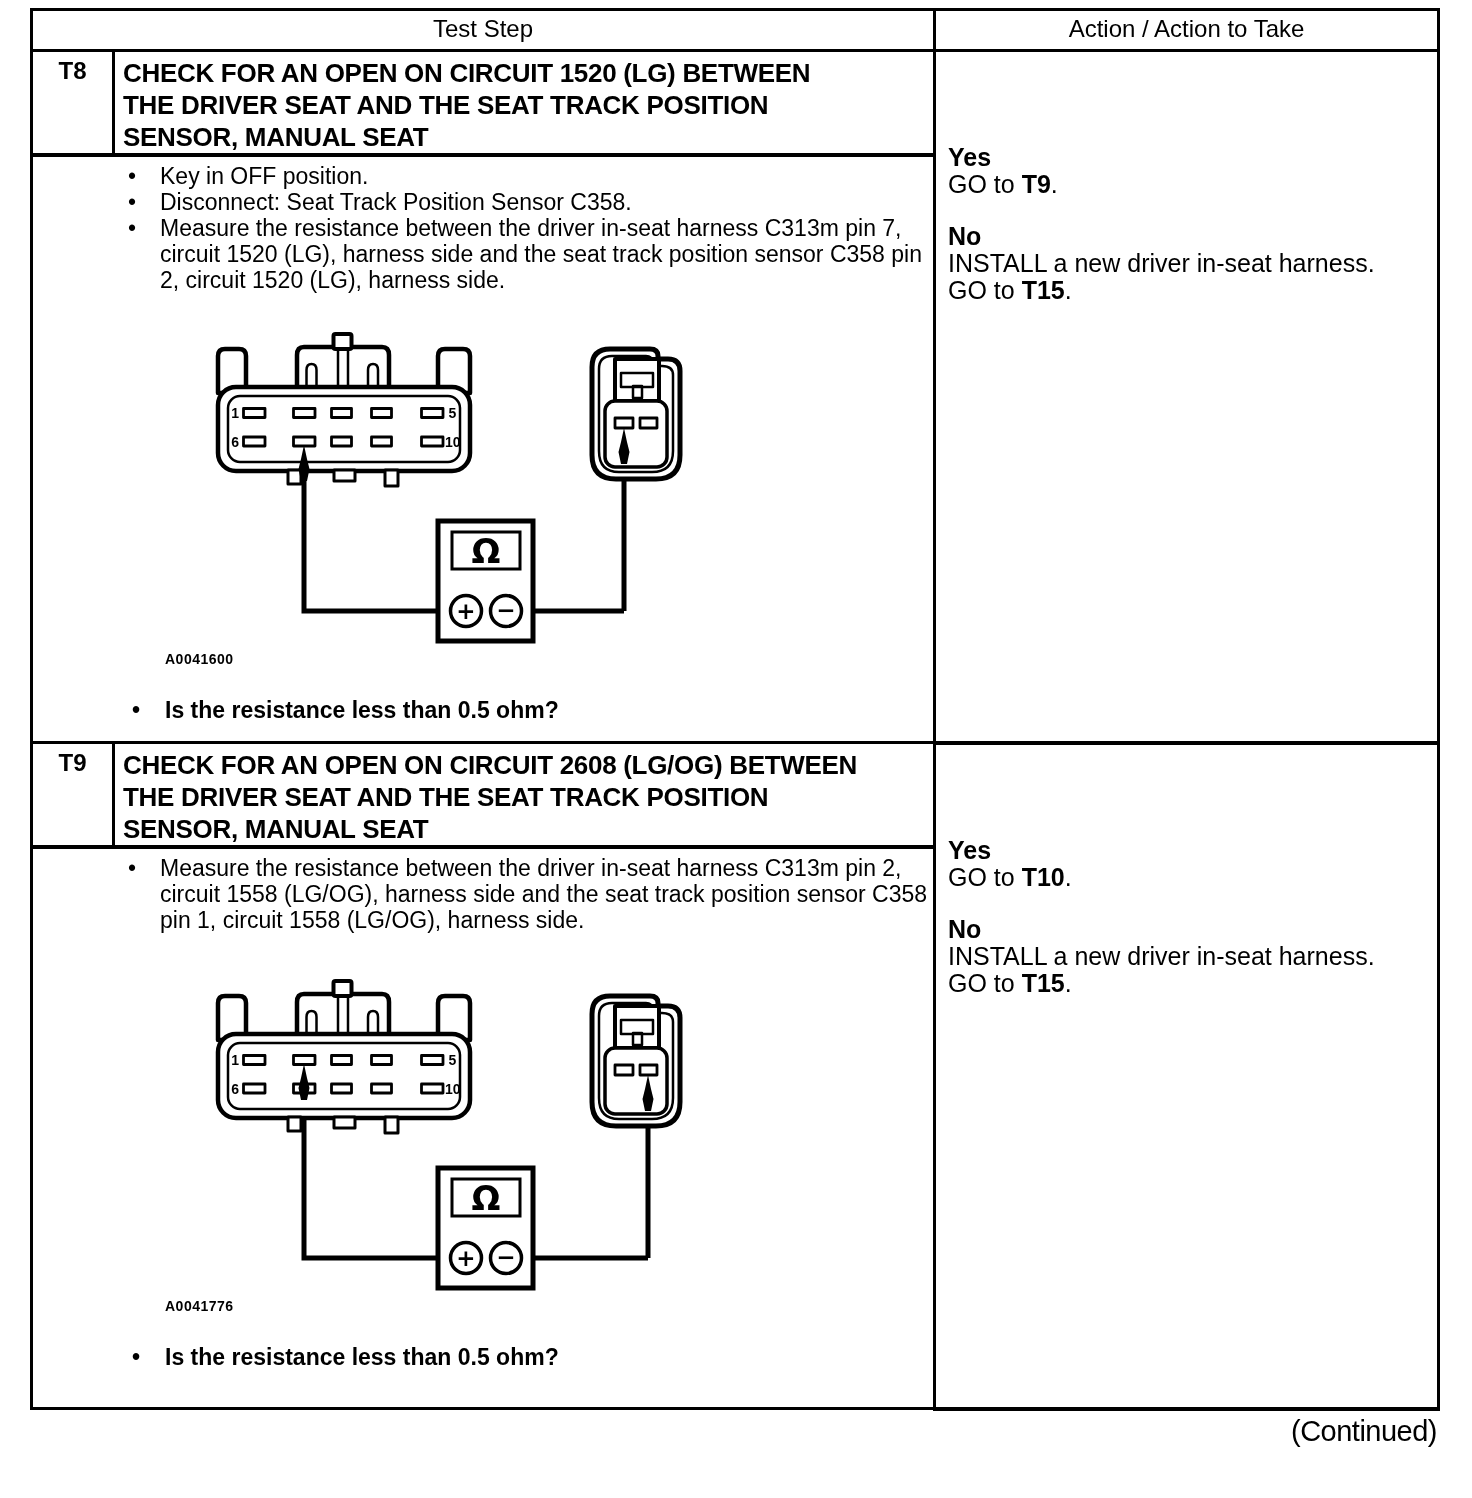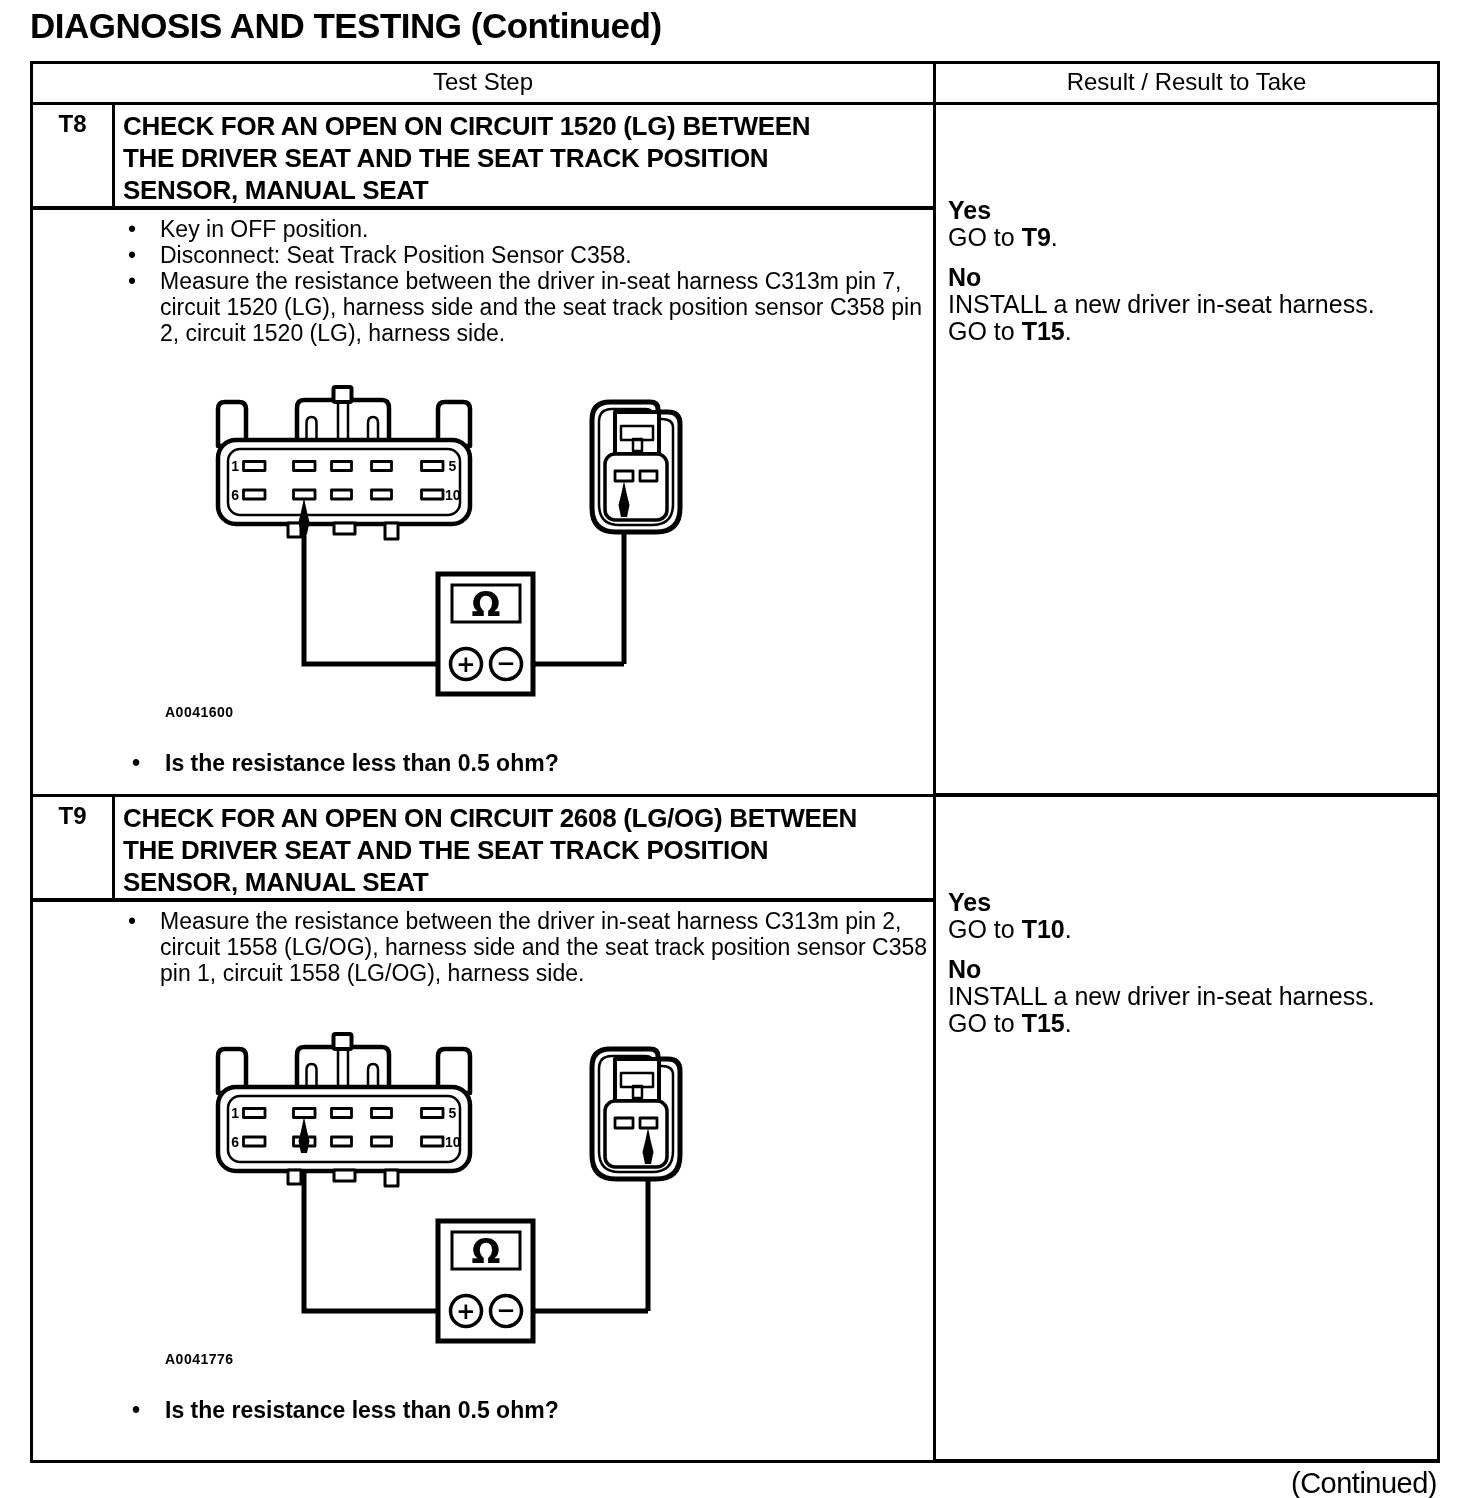--- a/index.html
+++ b/index.html
@@ -10,21 +10,21 @@
   table.ppt{border-collapse:collapse;width:1407px;table-layout:fixed;}
   table.ppt th,table.ppt td{border:3px solid #000;vertical-align:top;}
   th{font-size:24px;font-weight:normal;padding:4px 0 6px 0;text-align:center;}
   tr.title-row td{border-bottom:4px solid #000000;}
   tr.title-row{height:85px;}
   td.tid{font-weight:bold;font-size:24px;text-align:center;padding-top:5px;}
   td.ttitle{padding:5px 0 0 8px;}
   td.ttitle .ttl{font-weight:bold;font-size:26px;line-height:32px;max-width:742px;letter-spacing:-0.3px;}
   td.result{border-bottom:3px solid #000;padding:92px 8px 0 12px;font-size:25px;line-height:27px;}
   .res-label{font-weight:bold;}
-  .res-gap{margin-top:13px;}
+  .res-gap{margin-top:25px;}
   td.bodycell{border-top:2px solid #000;padding:6px 0 0 0;}
   td.bodycell.h-t8{height:578px;}
   td.bodycell.h-t9{height:552px;}
   ul.steps{list-style:none;margin:0;padding:0;}
   ul.steps li{position:relative;padding-left:127px;width:775px;font-size:23px;line-height:26px;}
   ul.steps li .blt,.question .blt{position:absolute;left:95px;top:0;}
   .question{position:relative;padding-left:132px;margin-top:30px;font-size:23px;font-weight:bold;line-height:26px;}
   .question .blt{left:99px;}
   svg.diagram{display:block;margin:36px 0 0 167px;}
   svg.diagram.d2{margin-top:43px;}
@@ -77,32 +77,31 @@
     <g id="ohmmeter" stroke="#000" fill="#fff">
       <rect x="238" y="192" width="95" height="120" stroke-width="5"></rect>
       <rect x="252" y="203" width="68" height="37" stroke-width="3"></rect>
       <circle cx="266" cy="282" r="15.5" stroke-width="3.5"></circle>
       <circle cx="306" cy="282" r="15.5" stroke-width="3.5"></circle>
     </g>
   </defs>
 </svg>
 
 <div class="page">
-  <h1>DIAGNOSIS AND TESTING (Continued)</h1>
 
   <table class="ppt">
     <colgroup>
         <col style="width:82px">
         <col style="width:821px">
         <col style="width:504px">
       </colgroup>
     <thead>
       <tr>
         <th colspan="2">Test Step</th>
-        <th>Result / Result to Take</th>
+        <th>Action / Action to Take</th>
       </tr>
     </thead>
     <tbody>
 
       <tr class="title-row">
         <td class="tid">T8</td>
         <td class="ttitle">
           <div class="ttl">CHECK FOR AN OPEN ON CIRCUIT 1520 (LG) BETWEEN THE DRIVER SEAT AND THE SEAT TRACK POSITION SENSOR, MANUAL SEAT</div>
         </td>
         <td class="result" rowspan="2">

